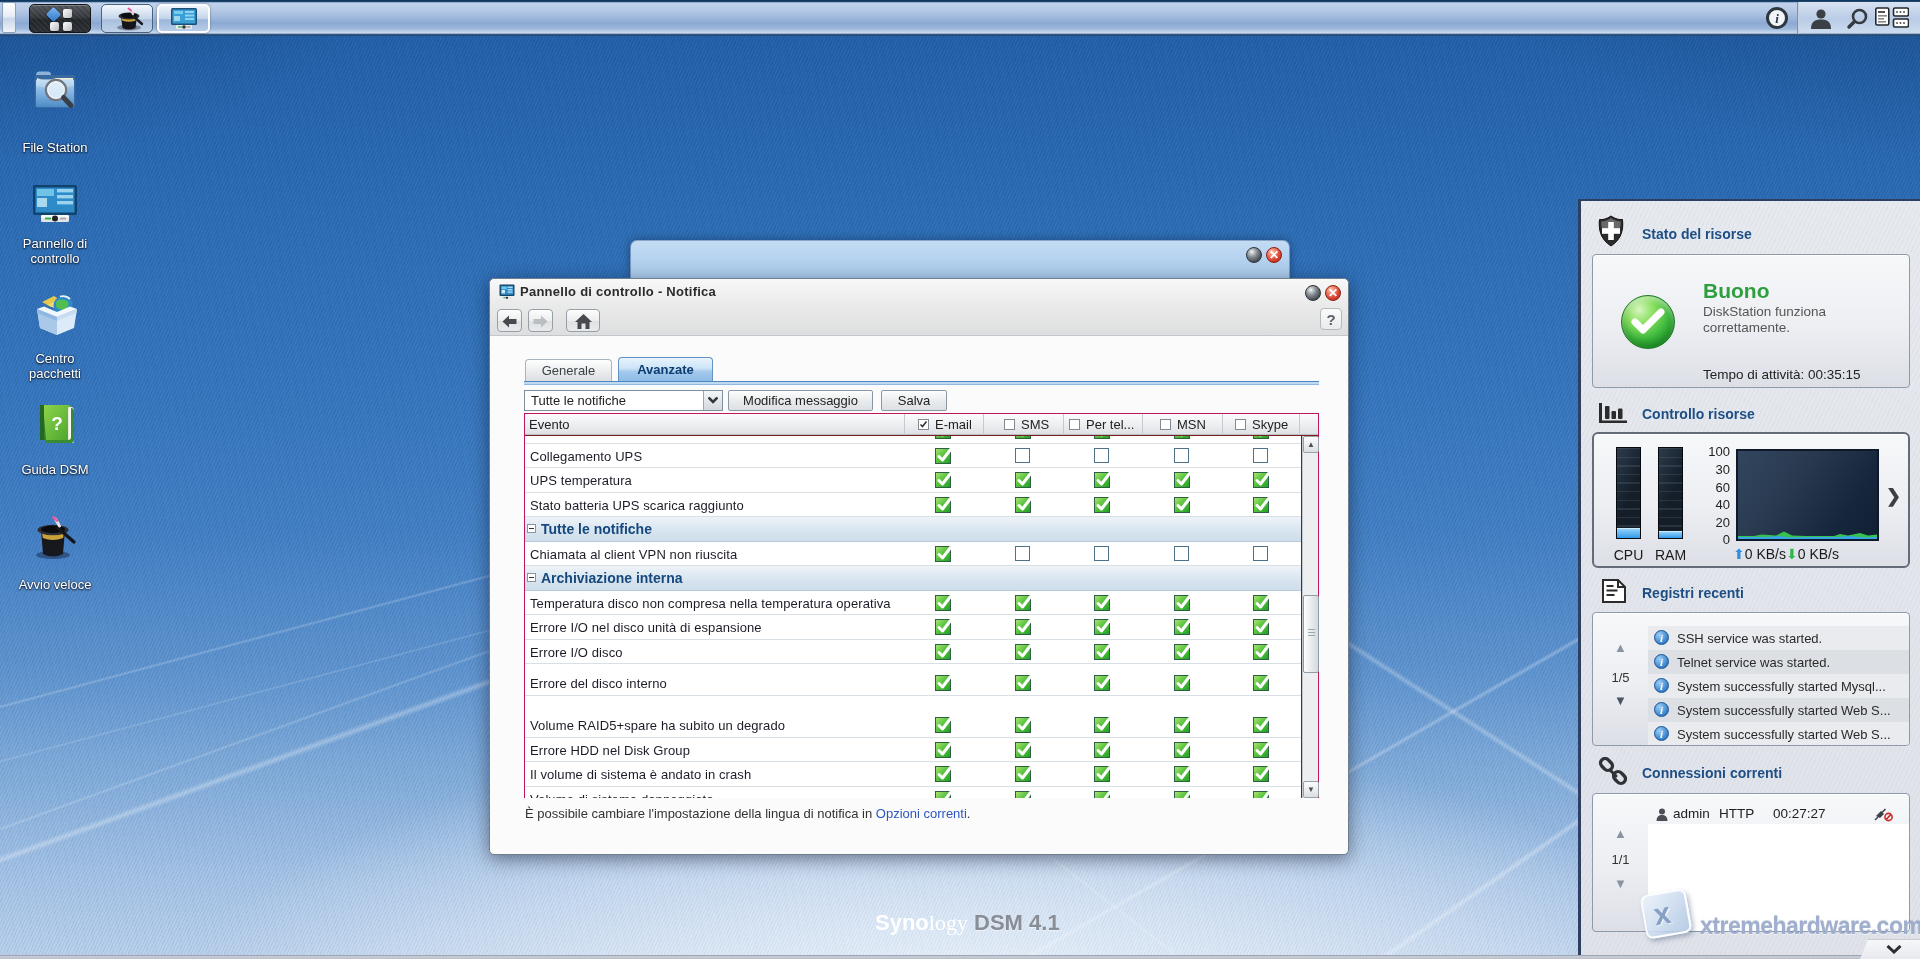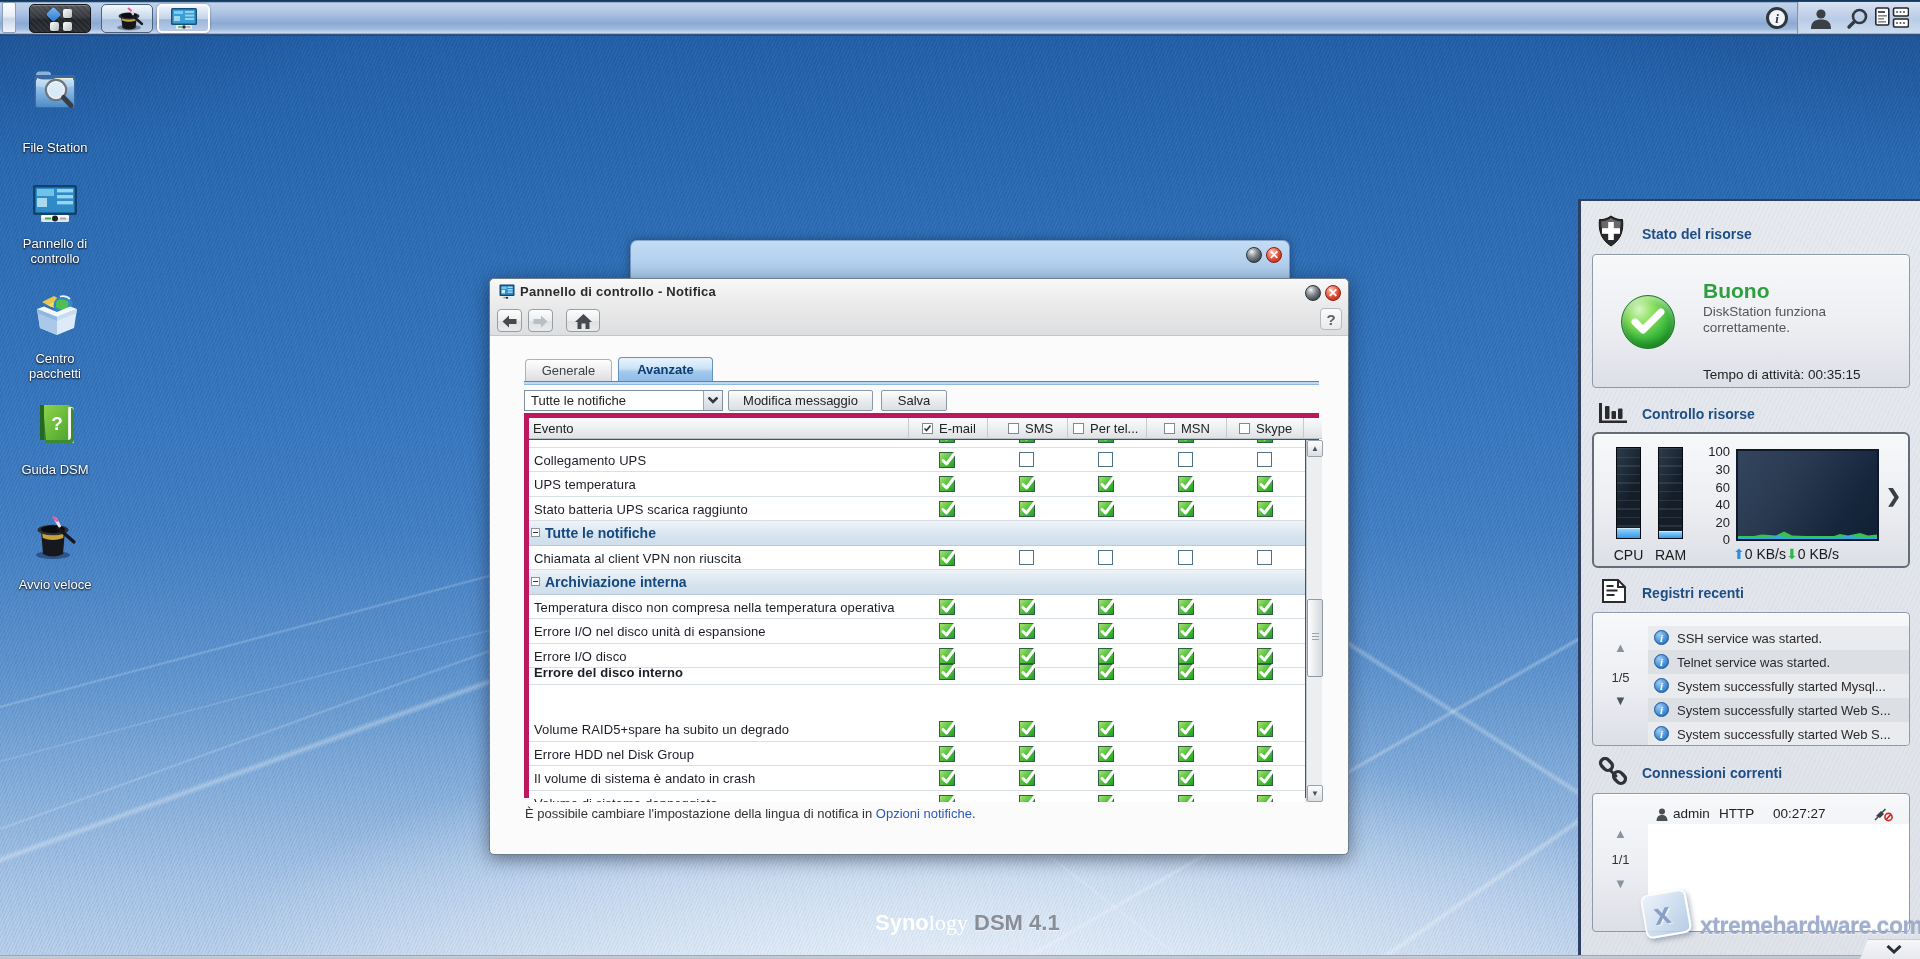--- a/index.html
+++ b/index.html
@@ -95,22 +95,22 @@
   
   .ctl { position:absolute; font-size:13px; color:#222; }
   #fw-select { left:34px; top:111px; width:199px; height:21px; background:#fff; border:1px solid #7f8f9d; }
   #fw-select .txt { position:absolute; left:6px; top:2px; }
   #fw-select .arr { position:absolute; right:0; top:0; width:19px; height:19px; border-left:1px solid #9aa6b0;
     background:linear-gradient(180deg,#f4f6f8,#d3d9de); }
   .pbtn { position:absolute; top:111px; height:21px; border:1px solid #8b98a4; border-radius:2px;
     background:linear-gradient(180deg,#fdfdfd,#e8ebed 55%,#dde0e3); text-align:center; font-size:13px; color:#222; line-height:19px;
     box-shadow:inset 0 1px 0 #fff; }
   
-  #fw-table { position:absolute; left:34px; top:134px; width:795px; height:385px; background:#be185d;
-    border:5px solid #be185d; }
+  #fw-table { position:absolute; left:34px; top:134px; width:795px; height:385px; background:#7f1d1d;
+    border:1px solid #be185d; }
   #fw-thead { position:absolute; left:0; top:0; width:793px; height:21px;
     background:linear-gradient(180deg,#fbfbfc,#eceef0 55%,#dfe2e5); border-bottom:1px solid #b8c0c8; }
   .thsep { position:absolute; top:0; width:1px; height:21px; background:#c4cad0; }
   .hcb { position:absolute; top:5px; width:11px; height:11px; background:#fff; border:1px solid #808a92; }
   .hcb svg { position:absolute; left:0px; top:0px; }
   .hlabel { position:absolute; top:3px; font-size:13px; color:#222; }
   #fw-body { position:absolute; left:0; top:22px; width:776px; height:362px; overflow:hidden; background:#fff; }
   .trow { position:absolute; left:0; width:776px; height:24.5px; border-bottom:1px solid #d8dfe5; font-size:13px; color:#1c1c28; }
   .trow .t { position:absolute; left:5px; top:5px; letter-spacing:0.1px; }
   .tsec { position:absolute; left:0; width:776px; height:24.5px;
@@ -582,21 +582,21 @@
             <svg width="18" height="18" viewBox="0 0 18 18">
               <path d="M4 10.5 L7.5 14 L15.5 3.5" stroke="#fff" stroke-width="3" fill="none" stroke-linecap="round" stroke-linejoin="round"></path>
             </svg>
           </span>
           <span class="cbc" style="left:728px;">
             <svg width="18" height="18" viewBox="0 0 18 18">
               <path d="M4 10.5 L7.5 14 L15.5 3.5" stroke="#fff" stroke-width="3" fill="none" stroke-linecap="round" stroke-linejoin="round"></path>
             </svg>
           </span>
         </div>
-        <div class="trow" style="top: 220px; font-weight: bold;">
+        <div class="trow" style="top: 235px;">
           <span class="t">Errore del disco interno</span>
           <span class="cbc" style="left:410px;">
             <svg width="18" height="18" viewBox="0 0 18 18">
               <path d="M4 10.5 L7.5 14 L15.5 3.5" stroke="#fff" stroke-width="3" fill="none" stroke-linecap="round" stroke-linejoin="round"></path>
             </svg>
           </span>
           <span class="cbc" style="left:489.5px;">
             <svg width="18" height="18" viewBox="0 0 18 18">
               <path d="M4 10.5 L7.5 14 L15.5 3.5" stroke="#fff" stroke-width="3" fill="none" stroke-linecap="round" stroke-linejoin="round"></path>
             </svg>
@@ -729,21 +729,21 @@
             </svg>
           </span>
         </div>
       </div>
     <div id="fw-scroll">
       <div class="sbtn" style="top:0px; font-size:8px; text-align:center; line-height:15px;">▲</div>
       <div id="fw-thumb"></div>
       <div class="sbtn" style="bottom:0px; font-size:8px; text-align:center; line-height:15px;">▼</div>
     </div>
   </div>
-  <div id="fw-foot">È possibile cambiare l'impostazione della lingua di notifica in <a>Opzioni notifiche</a>.</div>
+  <div id="fw-foot">È possibile cambiare l'impostazione della lingua di notifica in <a>Opzioni correnti</a>.</div>
 </div>
 
 <div id="sidebar" class="abs">
   <svg style="position:absolute; left:17px; top:14px;" width="26" height="32" viewBox="0 0 26 32">
     <path d="M13 1 C9 4 4 5 1.5 4.5 C0.5 14 2 24 13 31 C24 24 25.5 14 24.5 4.5 C22 5 17 4 13 1 Z" fill="#2b2b2b" stroke="#111" stroke-width="1"></path>
     <path d="M13 3 C10 5.5 5 6.6 3.4 6.3 C3 10 3.6 13 5 16.5 C10 18.5 17 18 21.8 13.8 C22.6 11.2 22.8 8.6 22.6 6.3 C21 6.6 16 5.5 13 3 Z" fill="#6a6a6a"></path>
     <rect x="10.2" y="7" width="5.6" height="18" fill="#fff"></rect>
     <rect x="4" y="13.2" width="18" height="5.6" fill="#fff"></rect>
   </svg>
   <div class="sb-head" style="left:61px; top:25px;">Stato del risorse</div>

